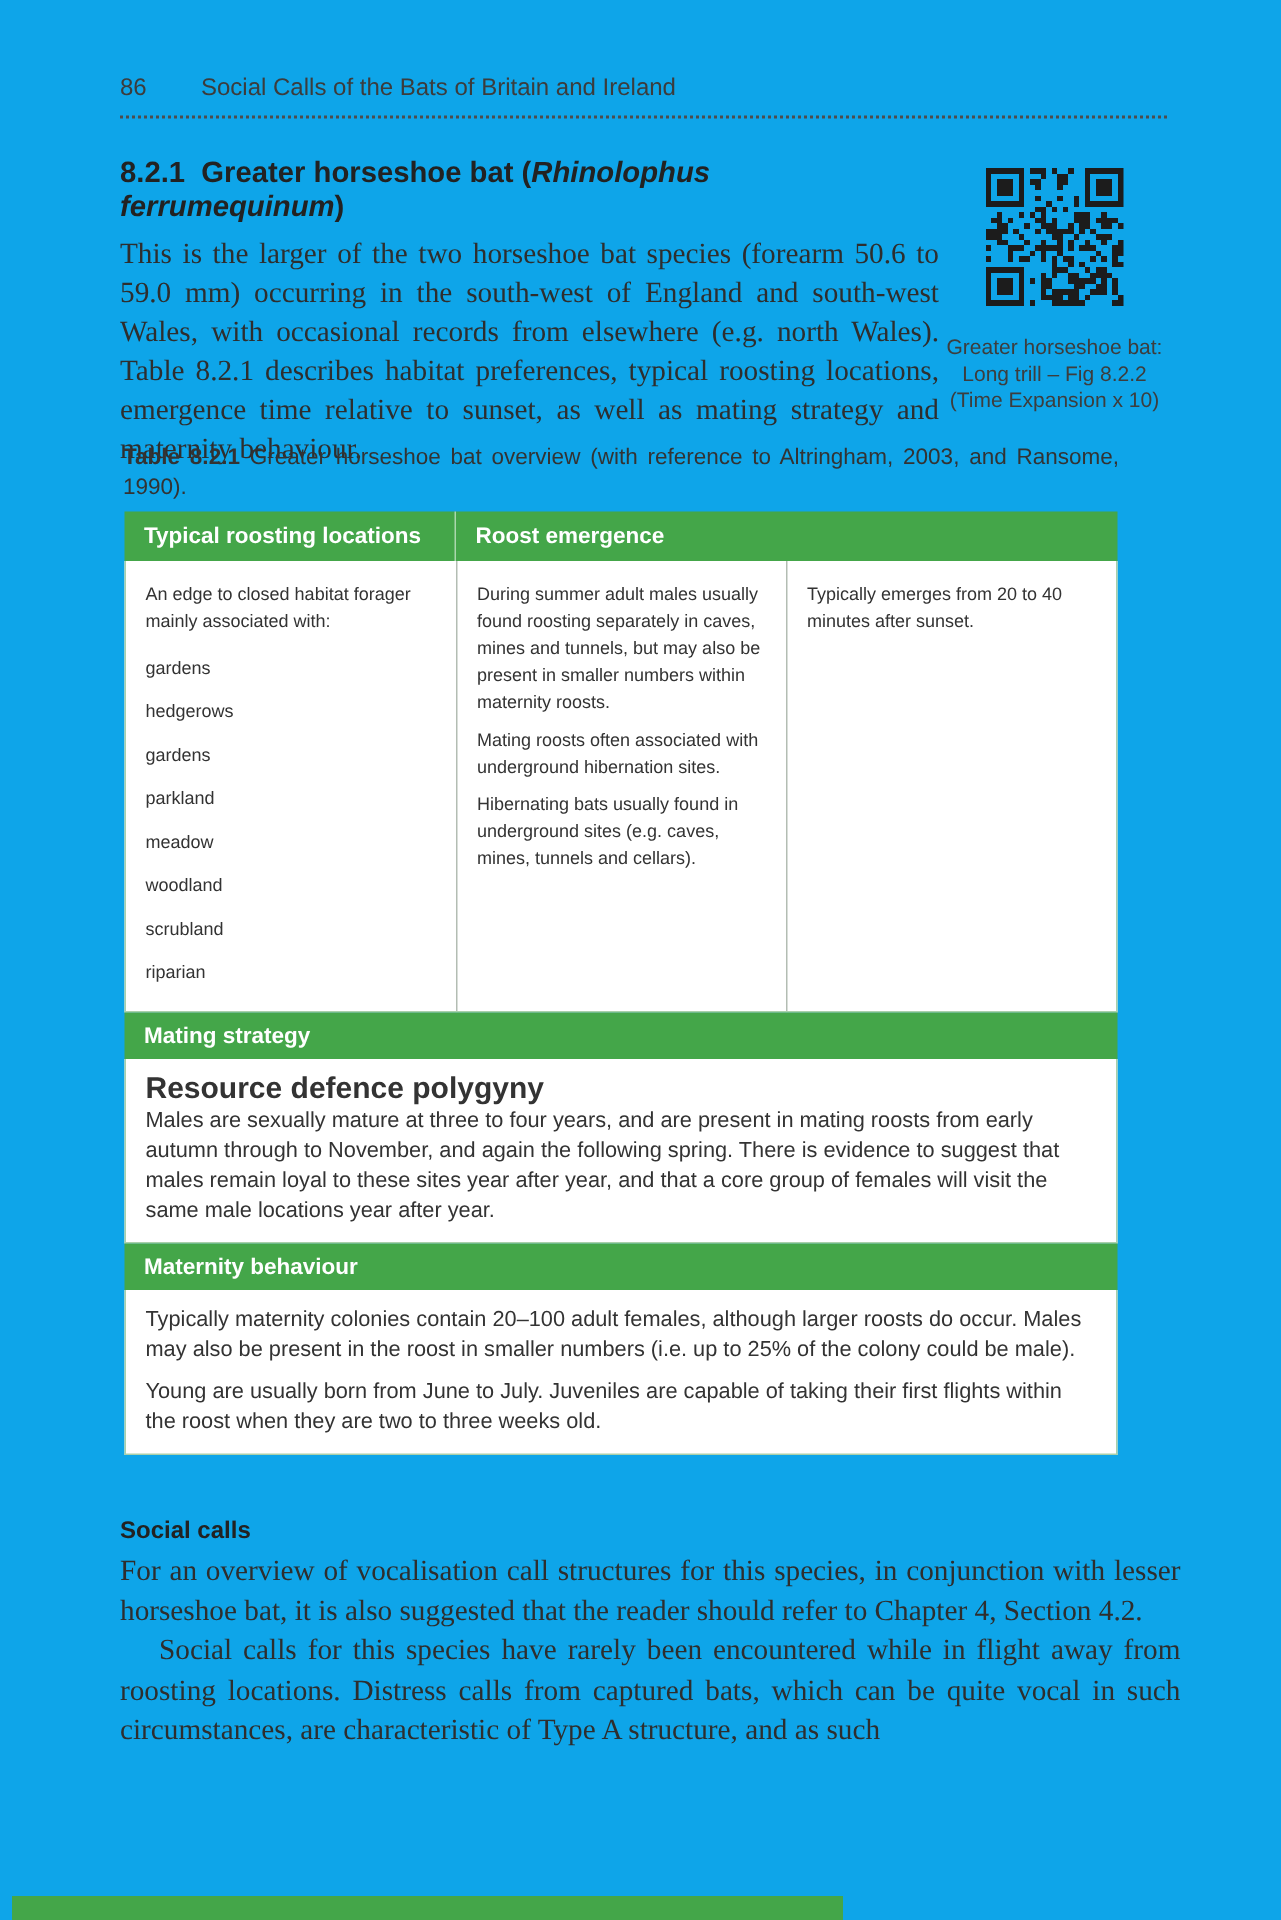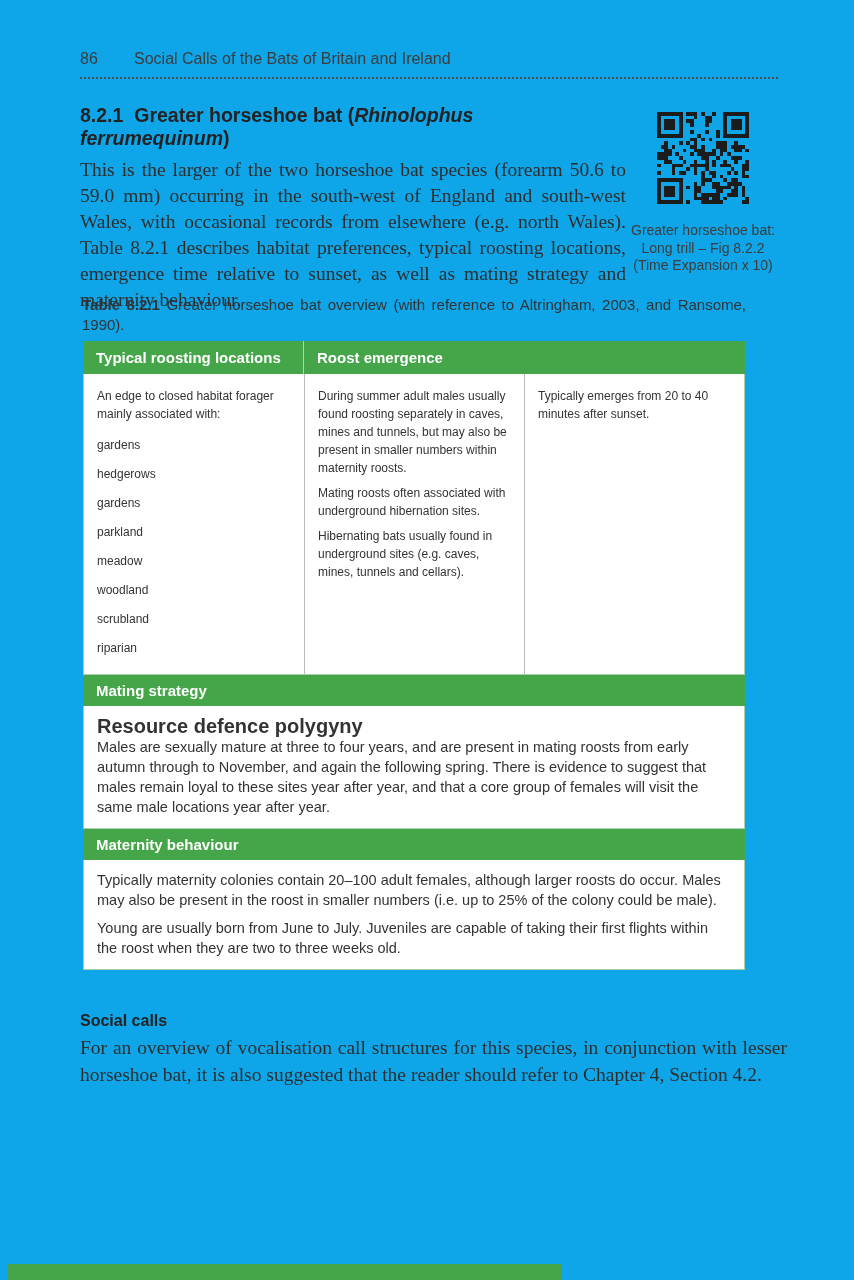--- a/index.html
+++ b/index.html
@@ -404,16 +404,17 @@
     <div class="band green">Maternity behaviour</div>
     <div class="wide-cell">
       <p>Typically maternity colonies contain 20–100 adult females, although larger roosts do occur. Males may also be present in the roost in smaller numbers (i.e. up to 25% of the colony could be male).</p>
       <p>Young are usually born from June to July. Juveniles are capable of taking their first flights within the roost when they are two to three weeks old.</p>
     </div>
   </div>
 
   <div class="social">
     <h3>Social calls</h3>
     <p>For an overview of vocalisation call structures for this species, in conjunction with lesser horseshoe bat, it is also suggested that the reader should refer to Chapter 4, Section 4.2.</p>
+    <p class="indent">Social calls for this species have rarely been encountered while in flight away from roosting locations. Distress calls from captured bats, which can be quite vocal in such circumstances, are characteristic of Type A structure, and as such</p>
   </div>
 
   <div class="bottom-bar green"></div>
 </div>
 
 </body></html>

